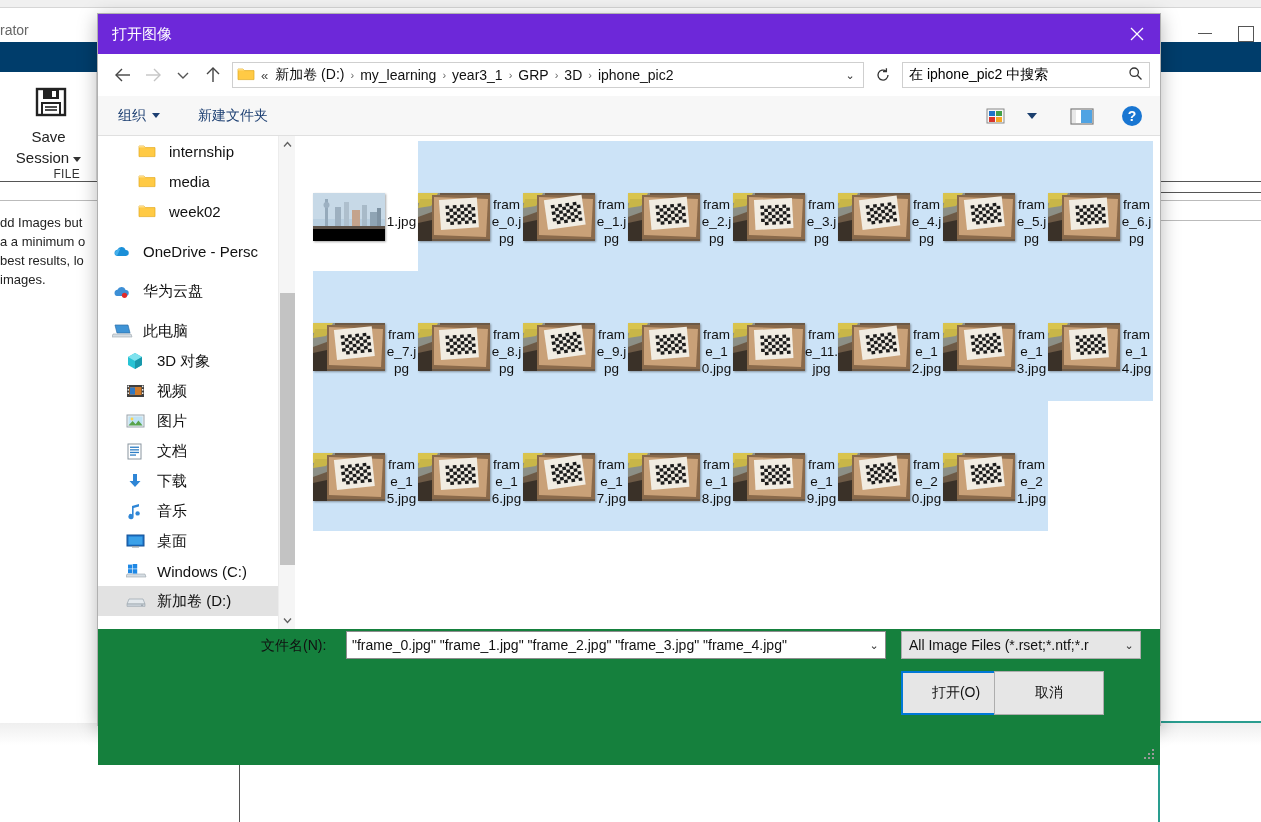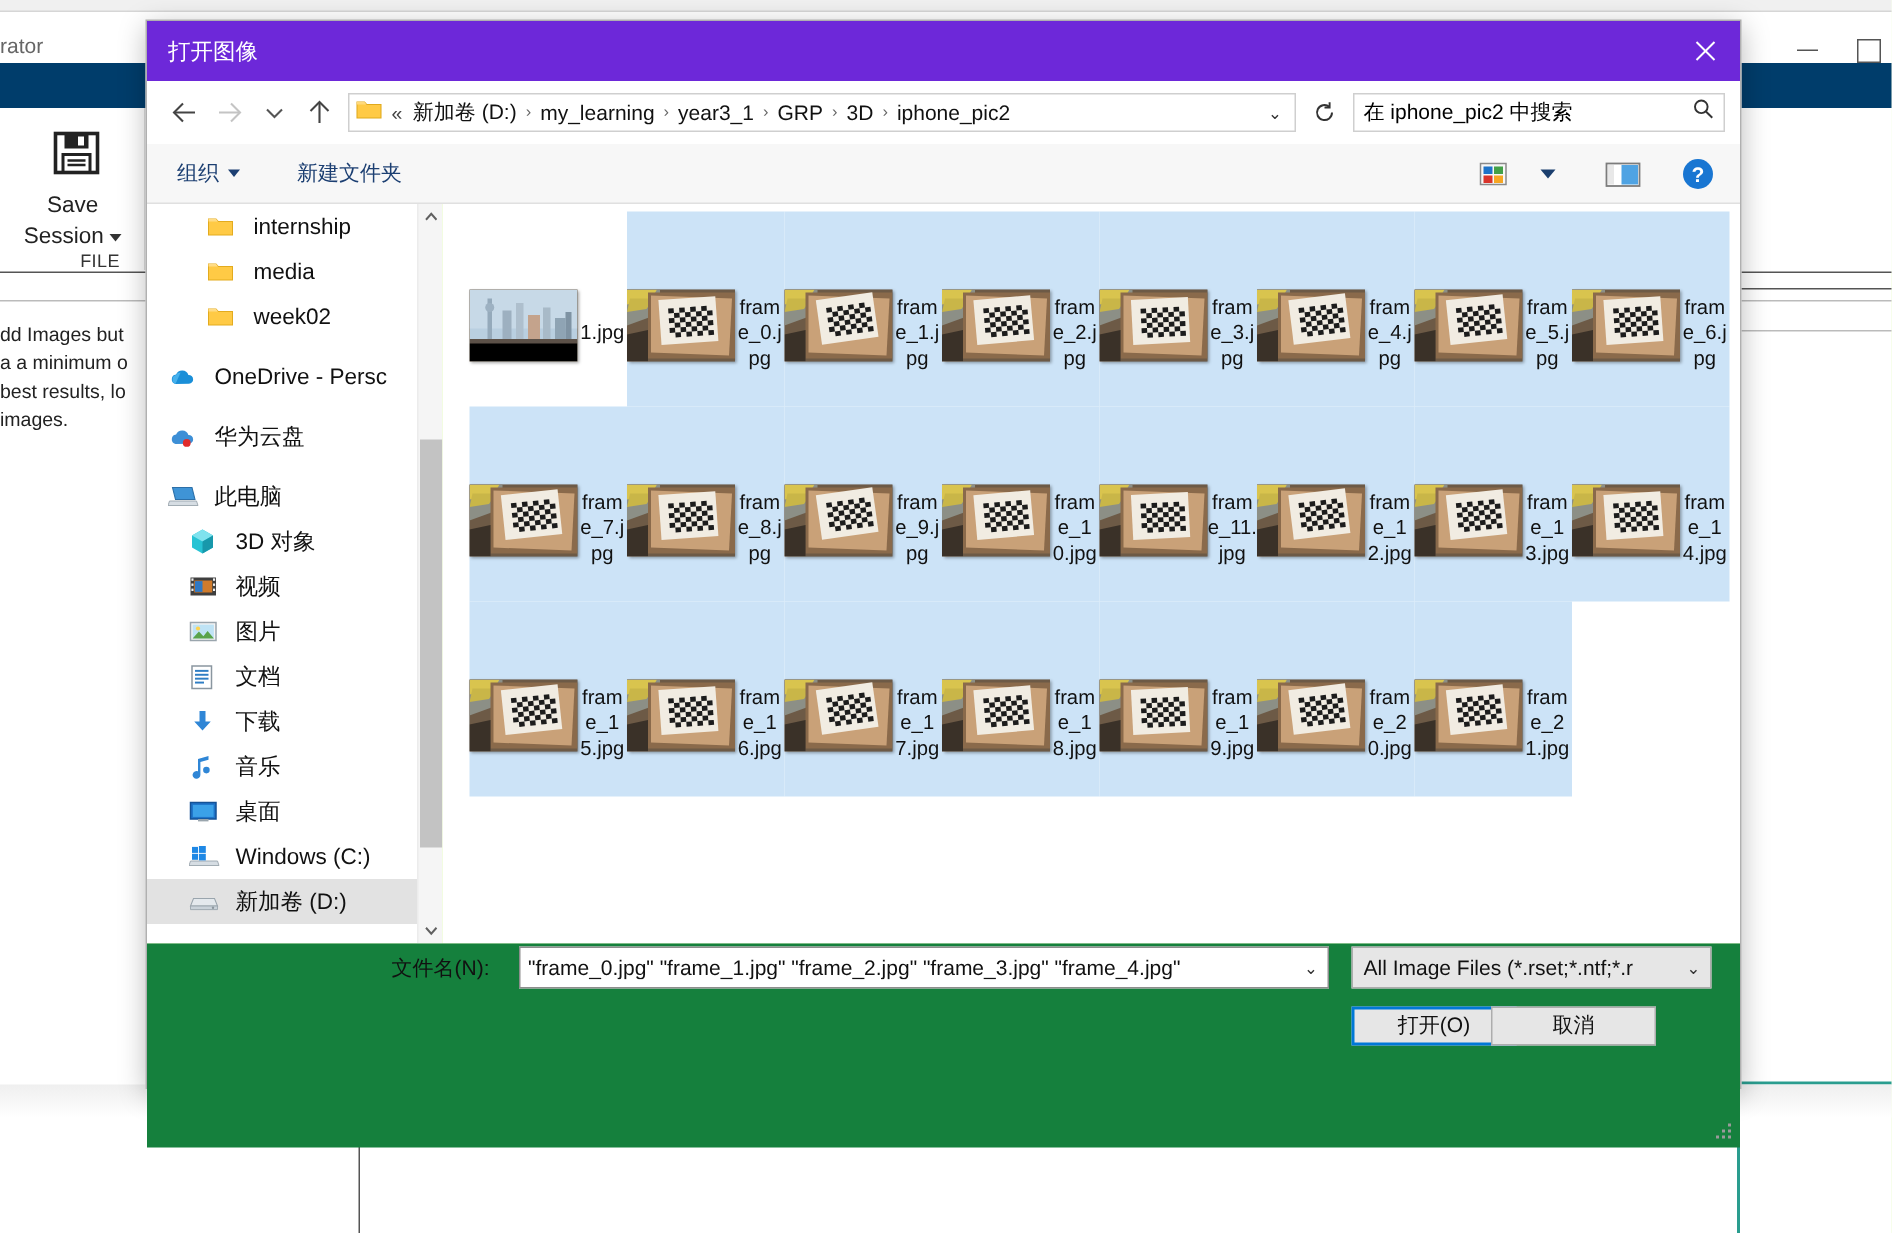--- a/index.html
+++ b/index.html
@@ -273,21 +273,21 @@
     position: absolute; left: 803px; top: 2px; width: 240px; height: 28px;
     border: 1px solid #acacac; background: #e6e6e6;
     display: flex; align-items: center; padding: 0 2px 0 7px; cursor: pointer;
   }
   .ftype-value {
     flex: 1; font-size: 14px; color: #111; white-space: nowrap; overflow: hidden;
   }
   .ftype-caret { flex: none; width: 18px; text-align: center; color: #333; font-size: 11px; }
 
   .btn {
-    position: absolute; top: 42px; height: 26px; width: 110px;
+    position: absolute; top: 42px; height: 44px; width: 110px;
     font-size: 14px; color: #111; background: #e6e6e6;
     border: 1px solid #adadad; cursor: pointer;
     display: flex; align-items: center; justify-content: center;
     font-family: "Liberation Sans", sans-serif;
   }
   .btn-open { left: 803px; border: 2px solid #0078d7; background: #e6e6e6; }
   .btn-cancel { left: 896px; }
 
   .resize-grip {
     position: absolute; right: 4px; bottom: 4px; width: 12px; height: 12px;

